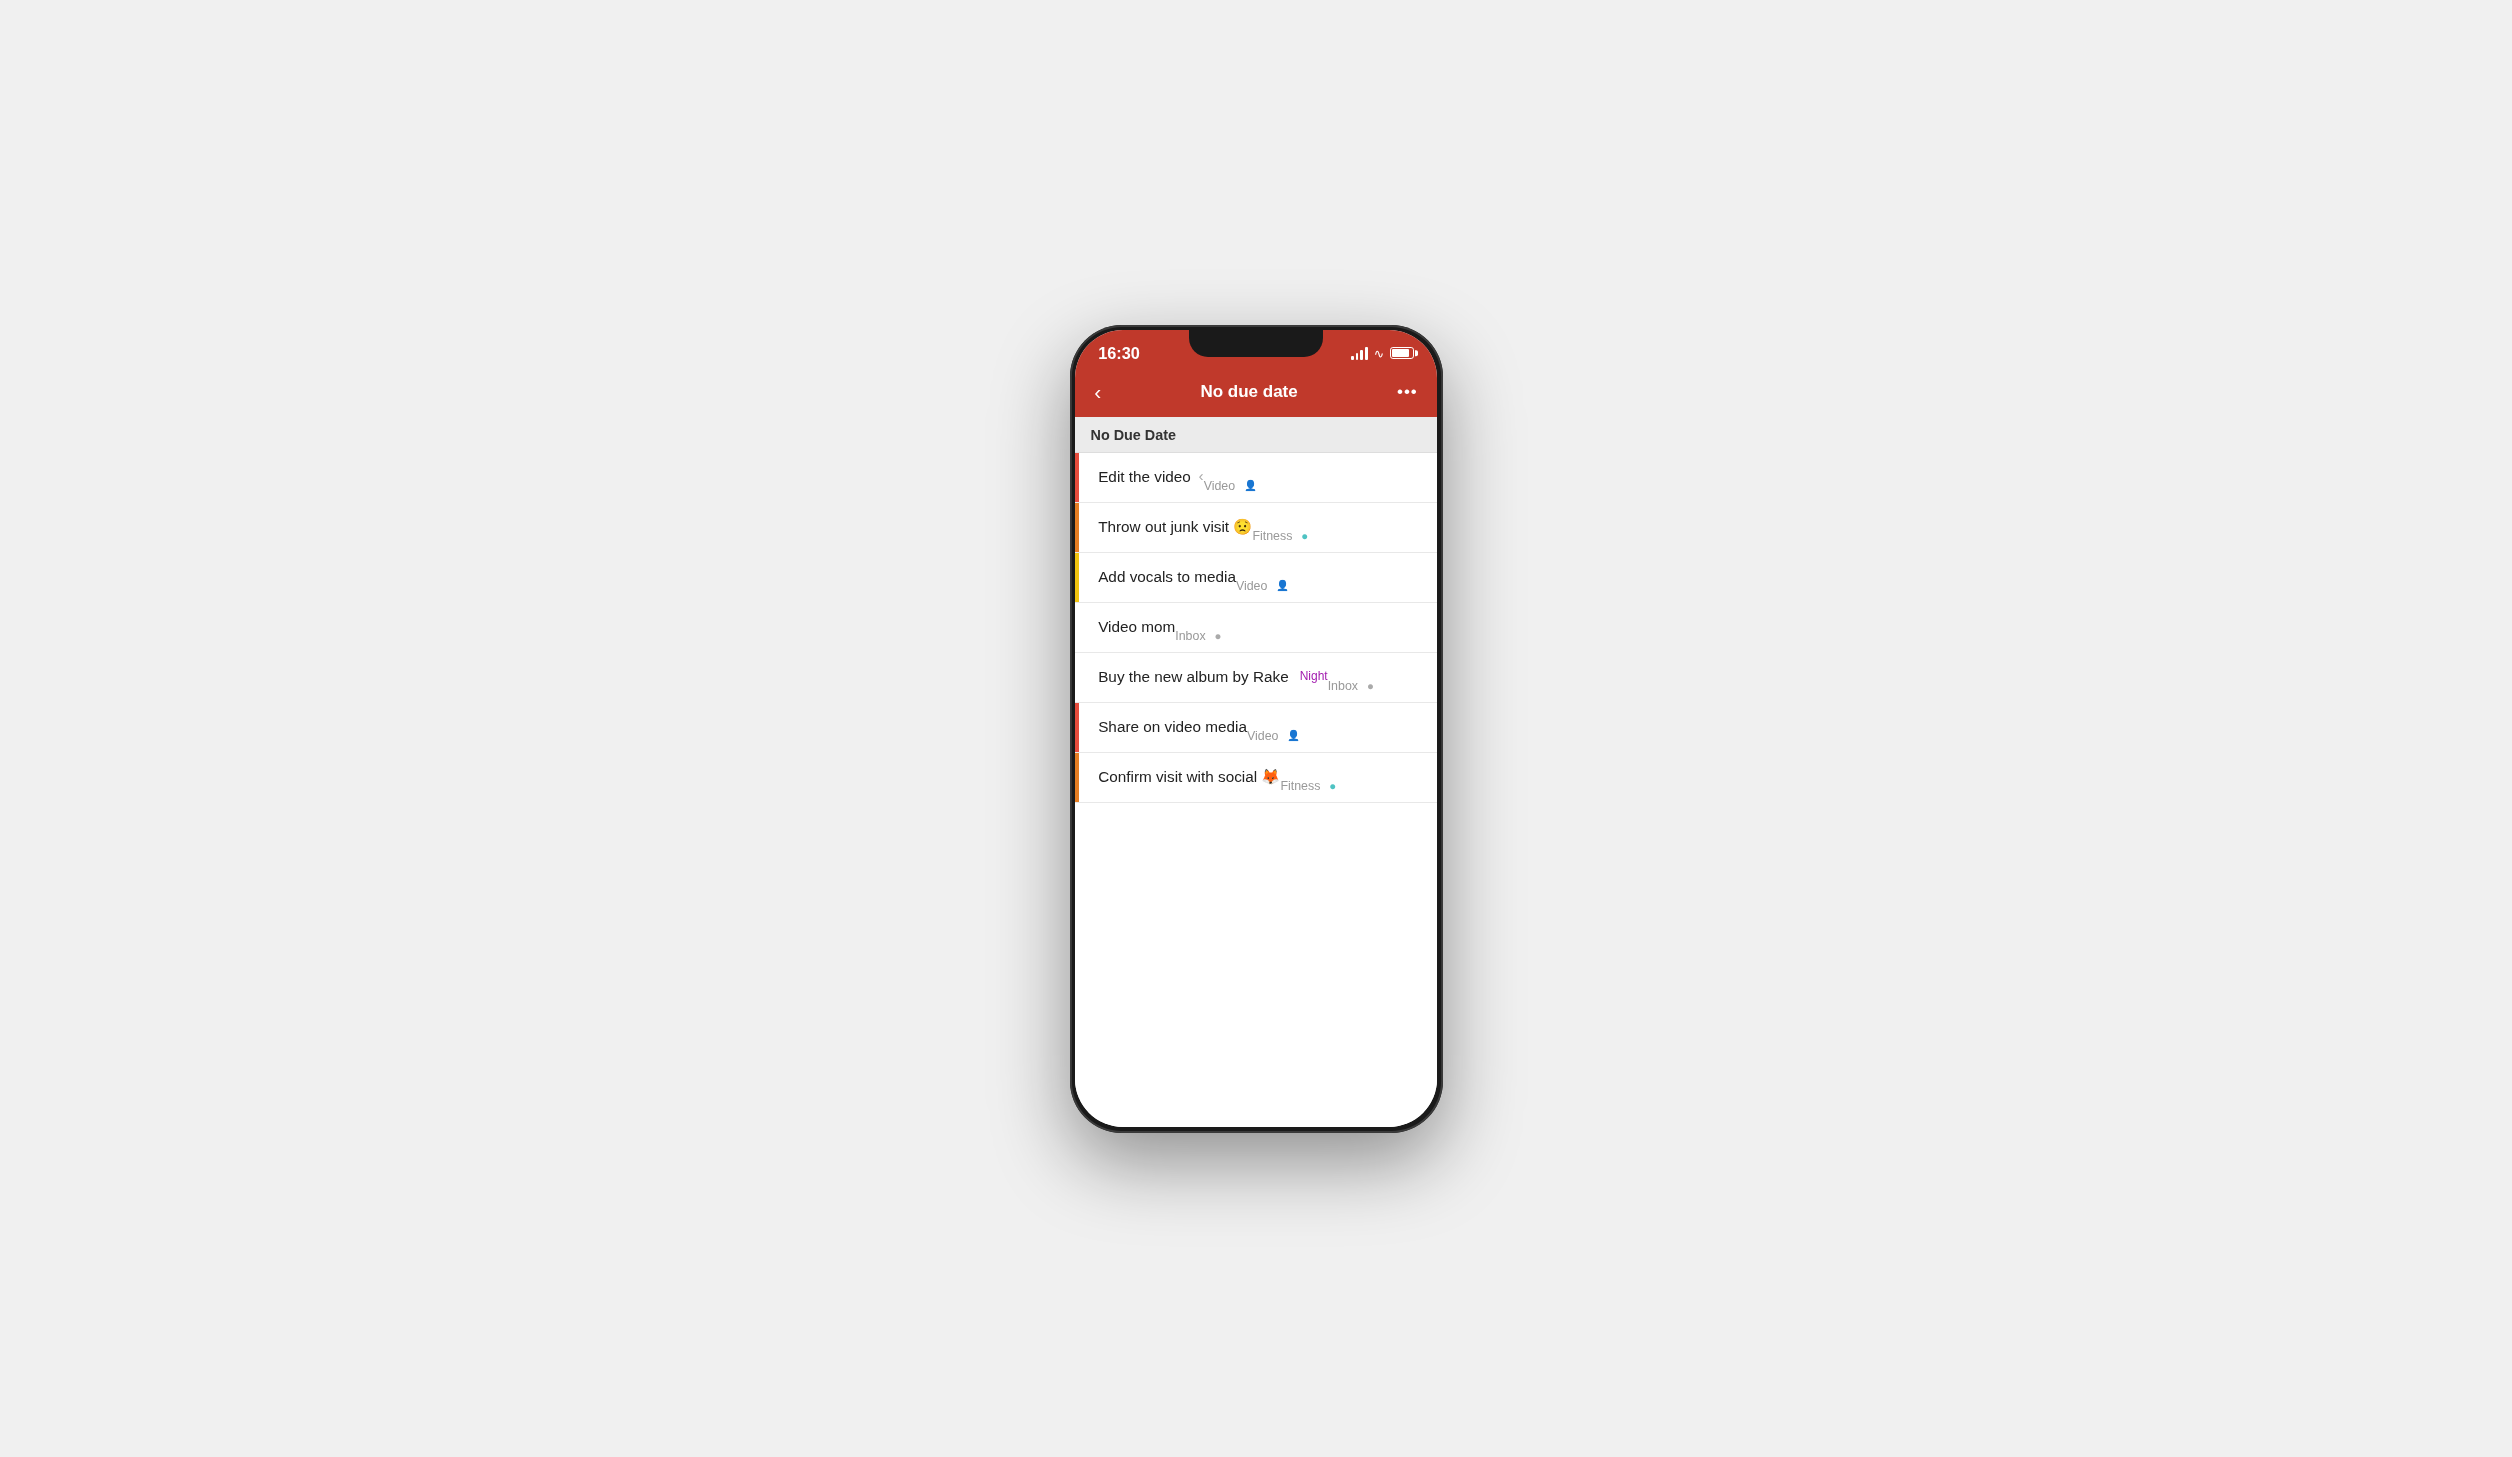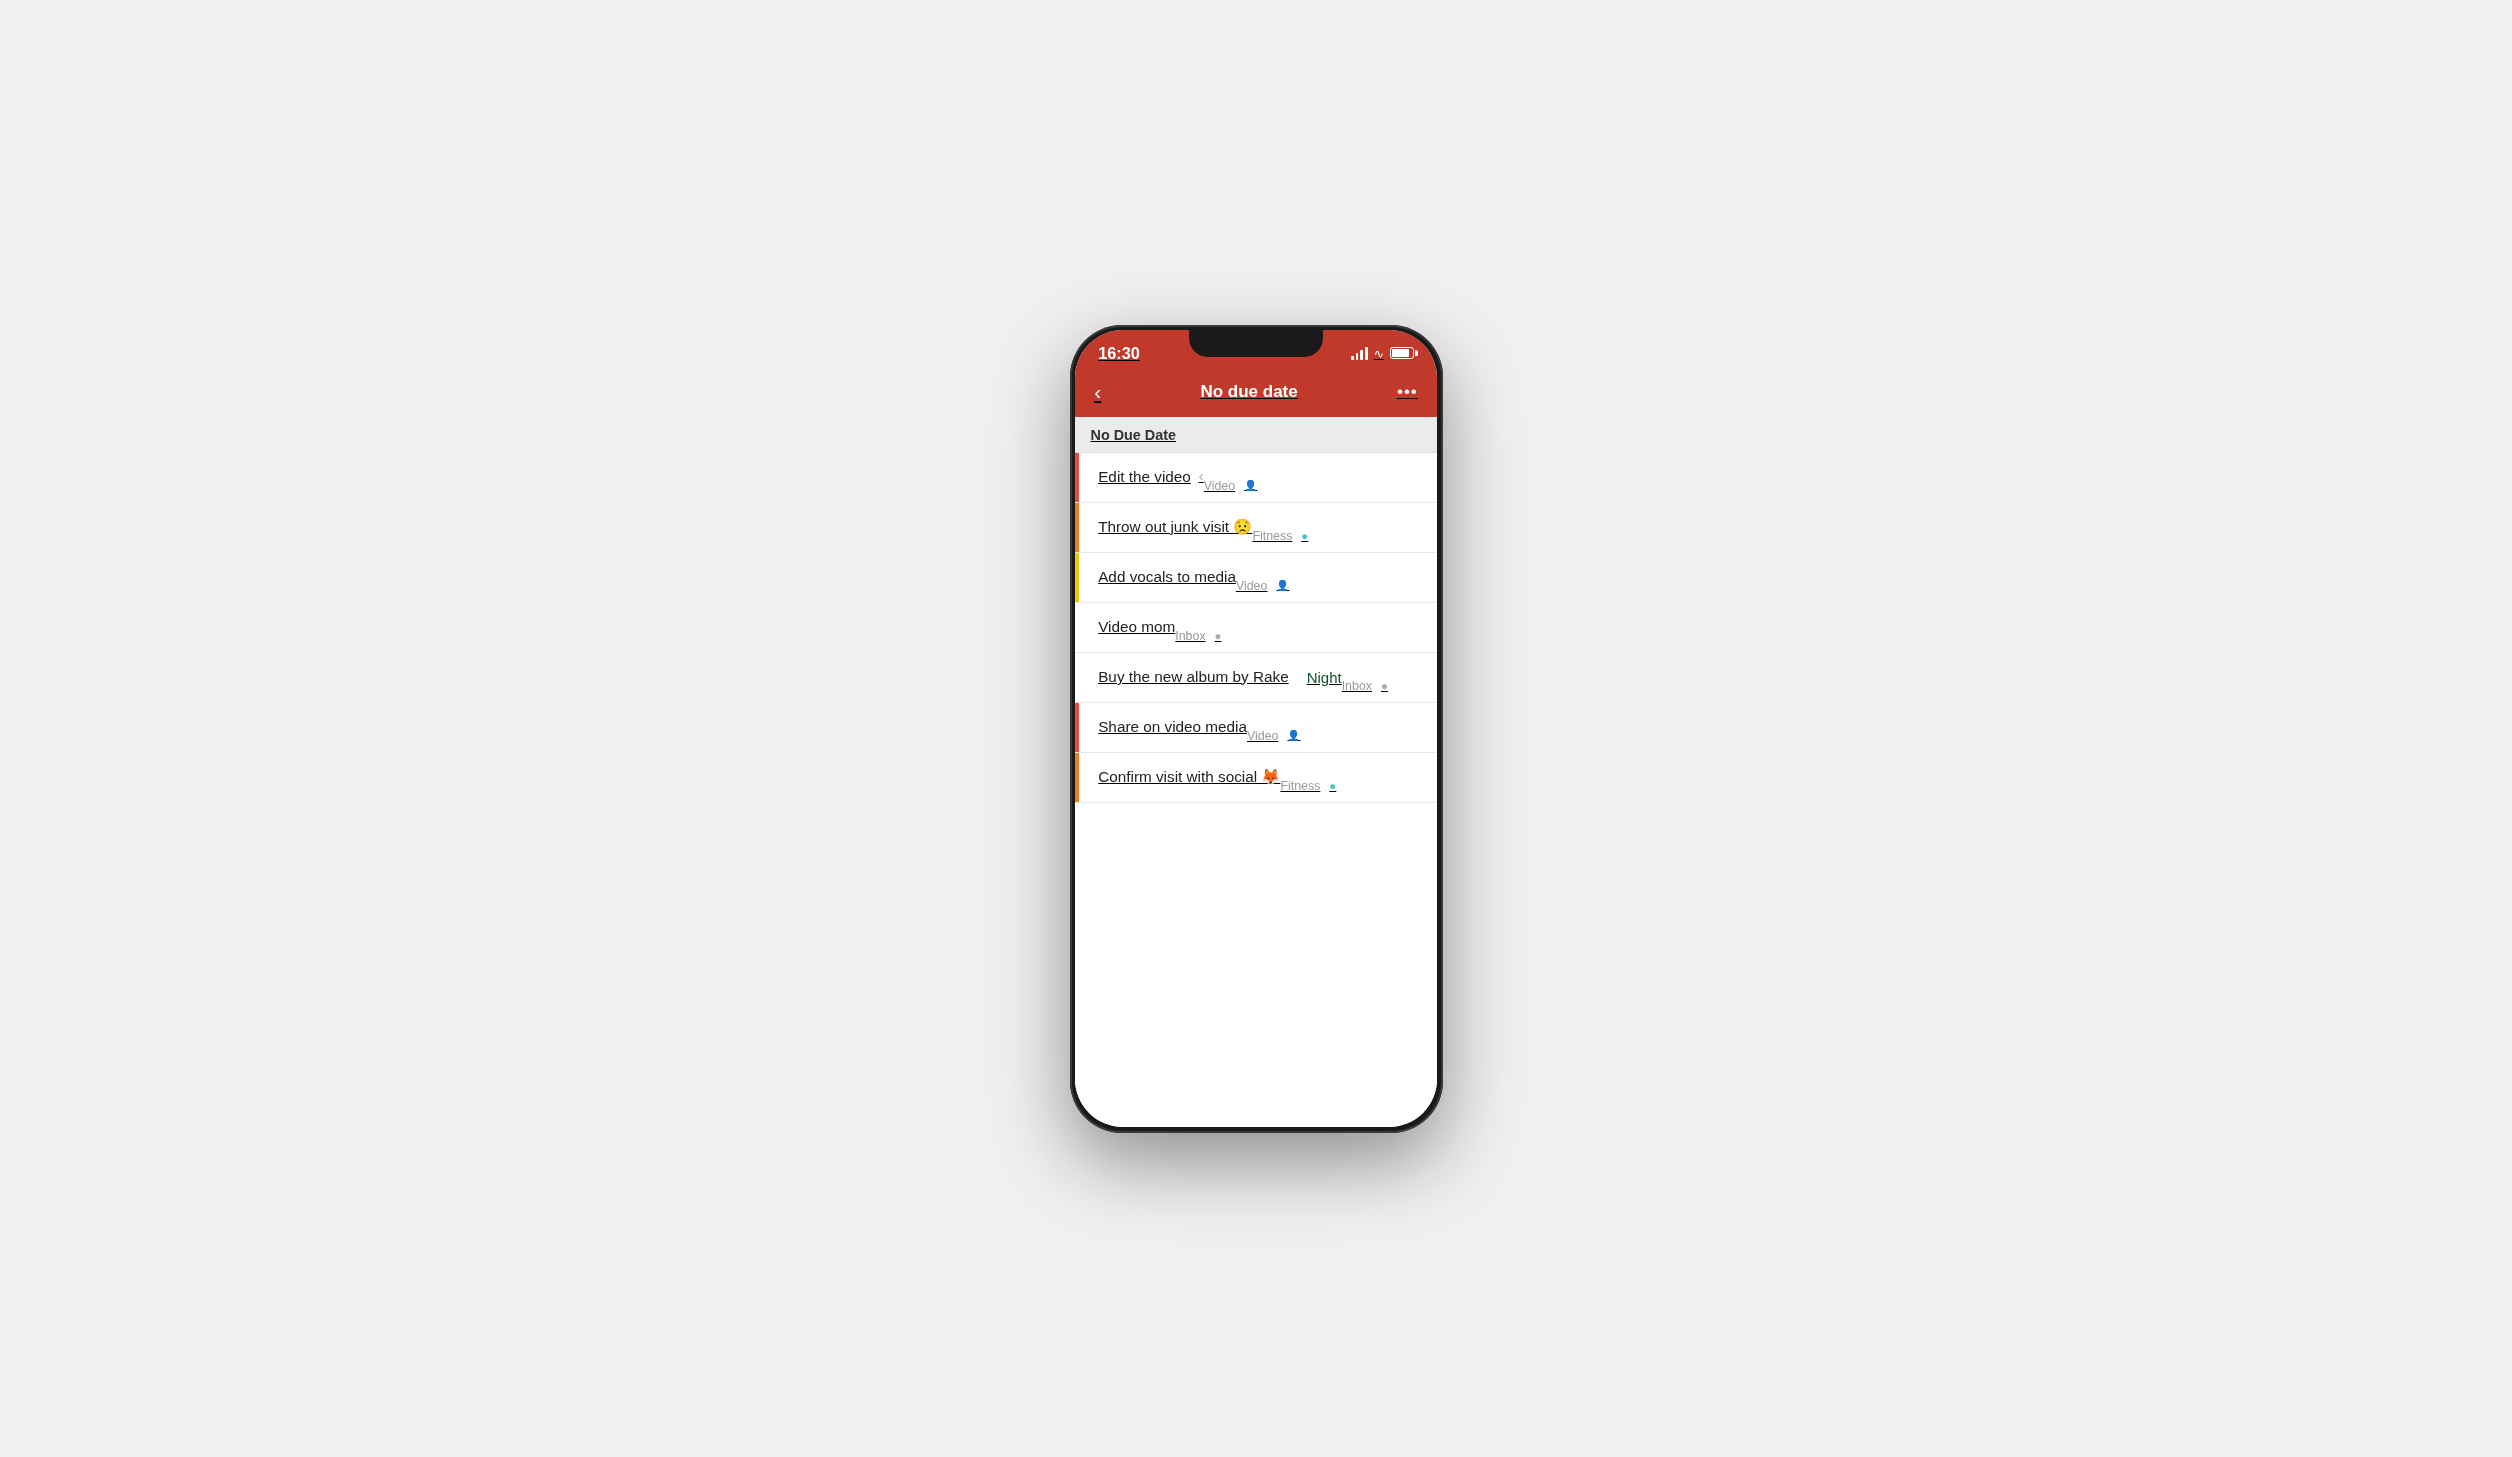--- a/index.html
+++ b/index.html
@@ -48,21 +48,20 @@
     }
 
     .screen {
       flex: 1;
       background: #f5f5f5;
       border-radius: 48px;
       overflow: hidden;
       display: flex;
       flex-direction: column;
       margin: 5.7px;
-      text-decoration: underline;
     }
 
     
     .status-bar {
       background: #c0392b;
       padding: 13.4px 23px 7.7px;
       display: flex;
       justify-content: space-between;
       align-items: center;
       position: relative;
@@ -219,23 +218,23 @@
       line-height: 1.3;
     }
 
     .task-chevron {
       color: #aaa;
       font-size: 15.3px;
       margin-left: 7.7px;
     }
 
     .task-subtitle {
-      font-size: 15px;
-      color: #14532d;
-      margin-left: 18px;
+      font-size: 12px;
+      color: #a21caf;
+      margin-left: 11px;
       margin-top: 1.9px;
     }
 
     .task-bottom-row {
       display: flex;
       justify-content: flex-end;
       align-items: center;
       margin-top: 12px;
       gap: 9px;
     }

